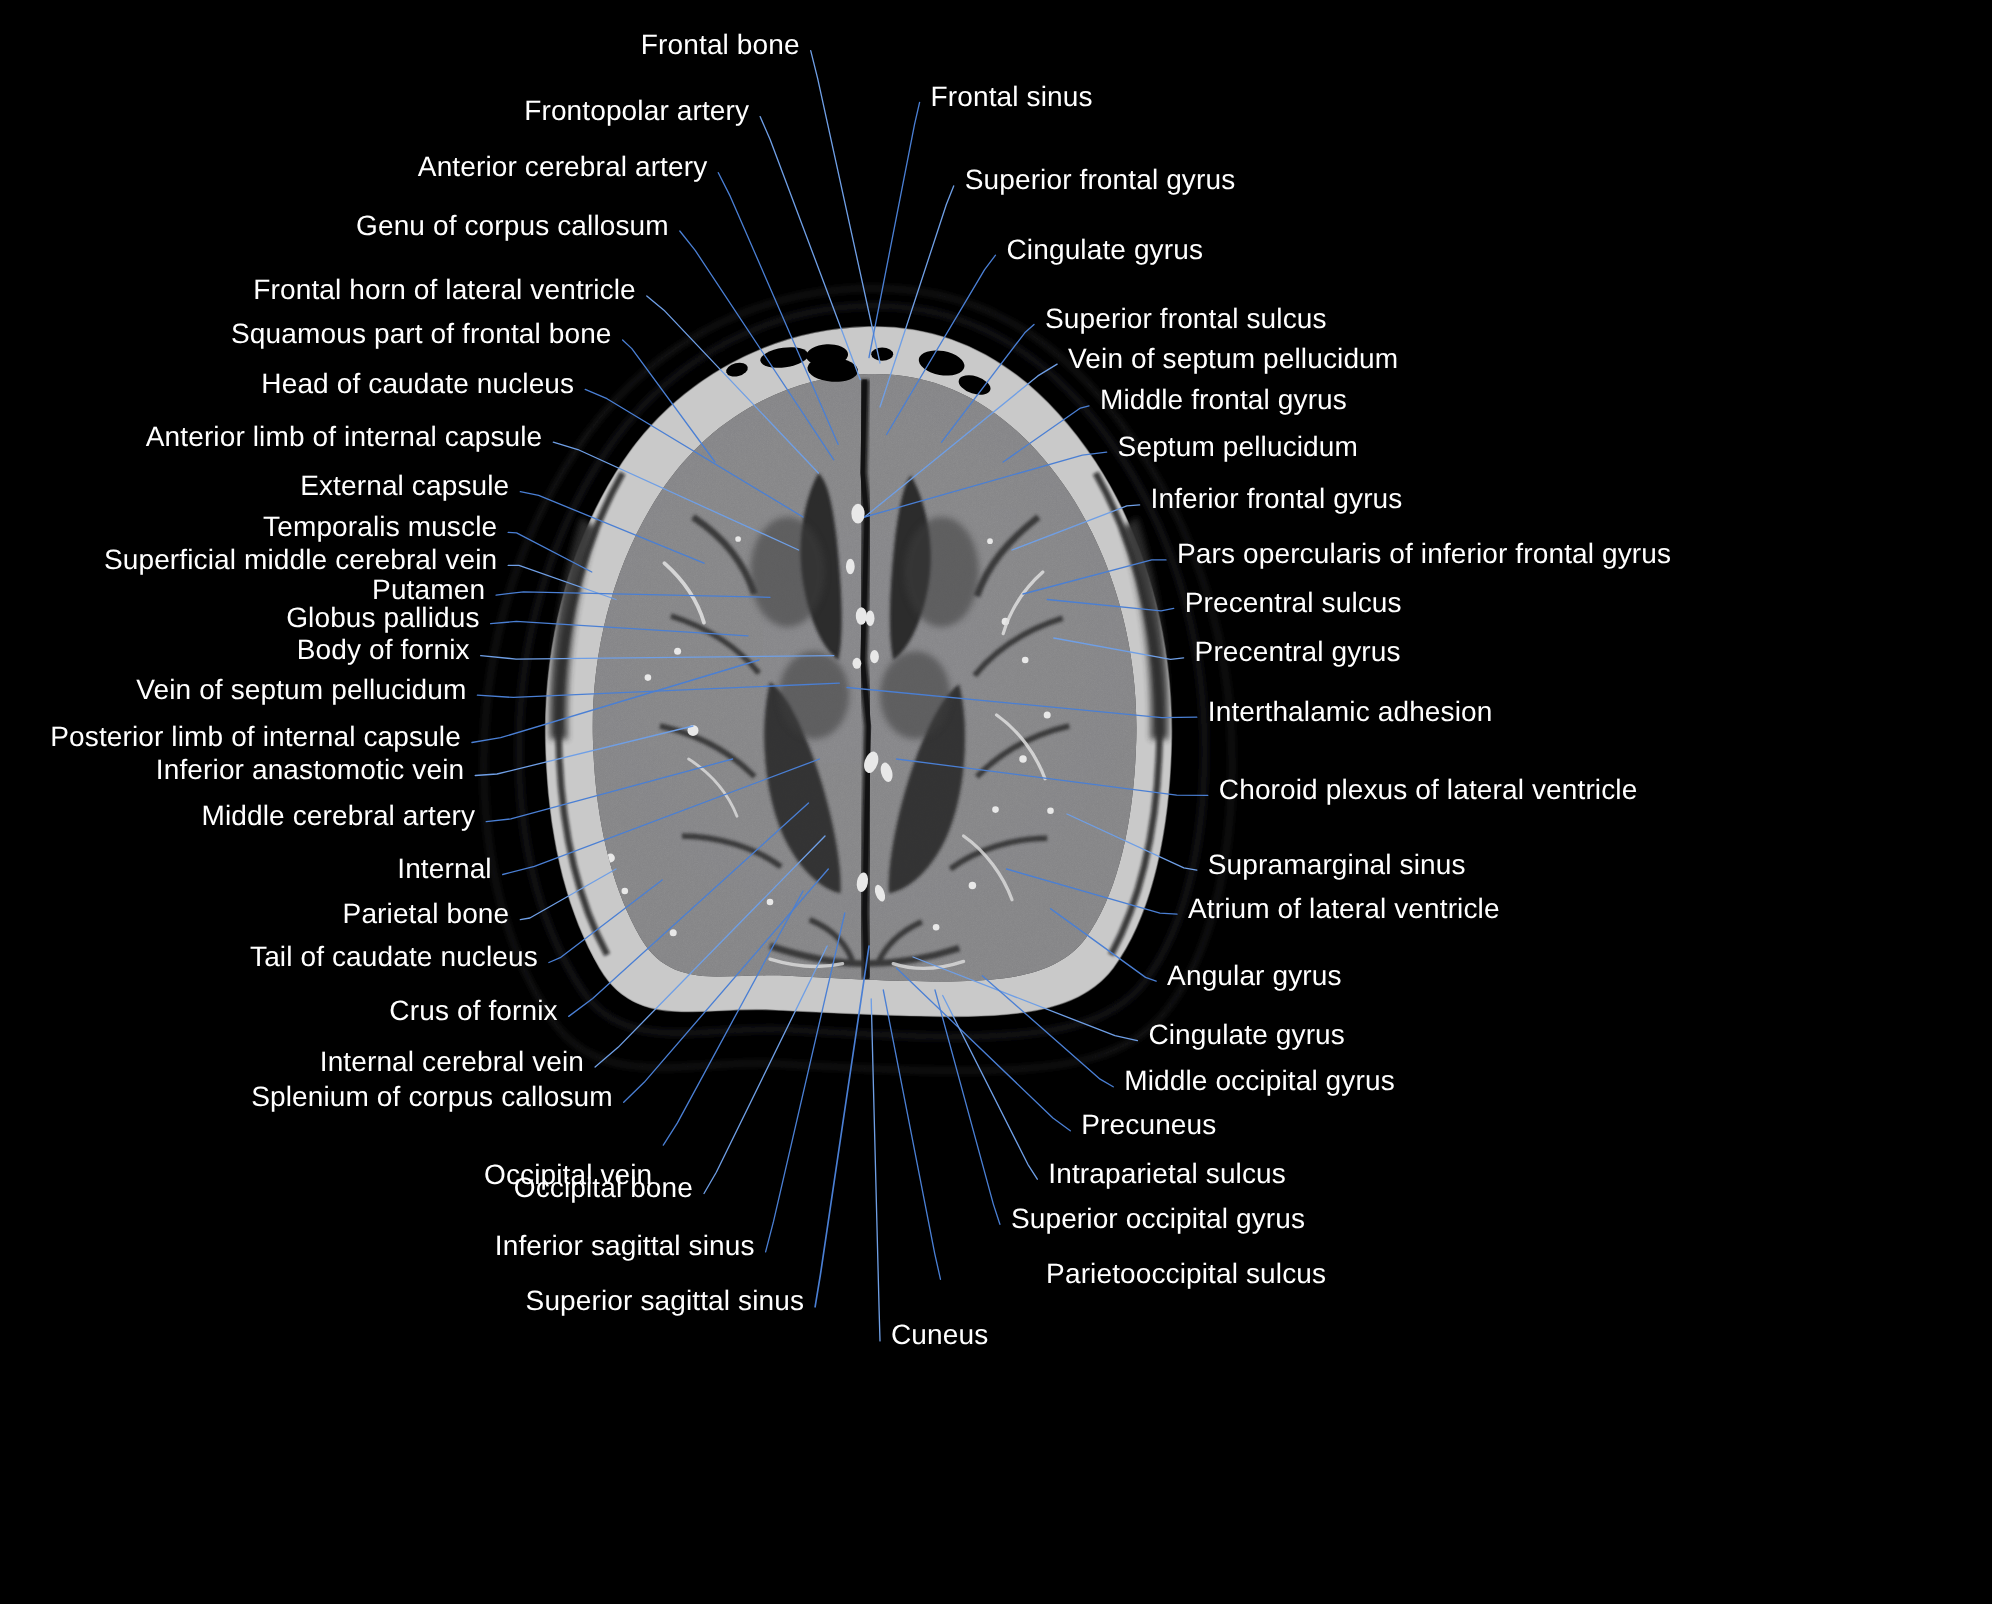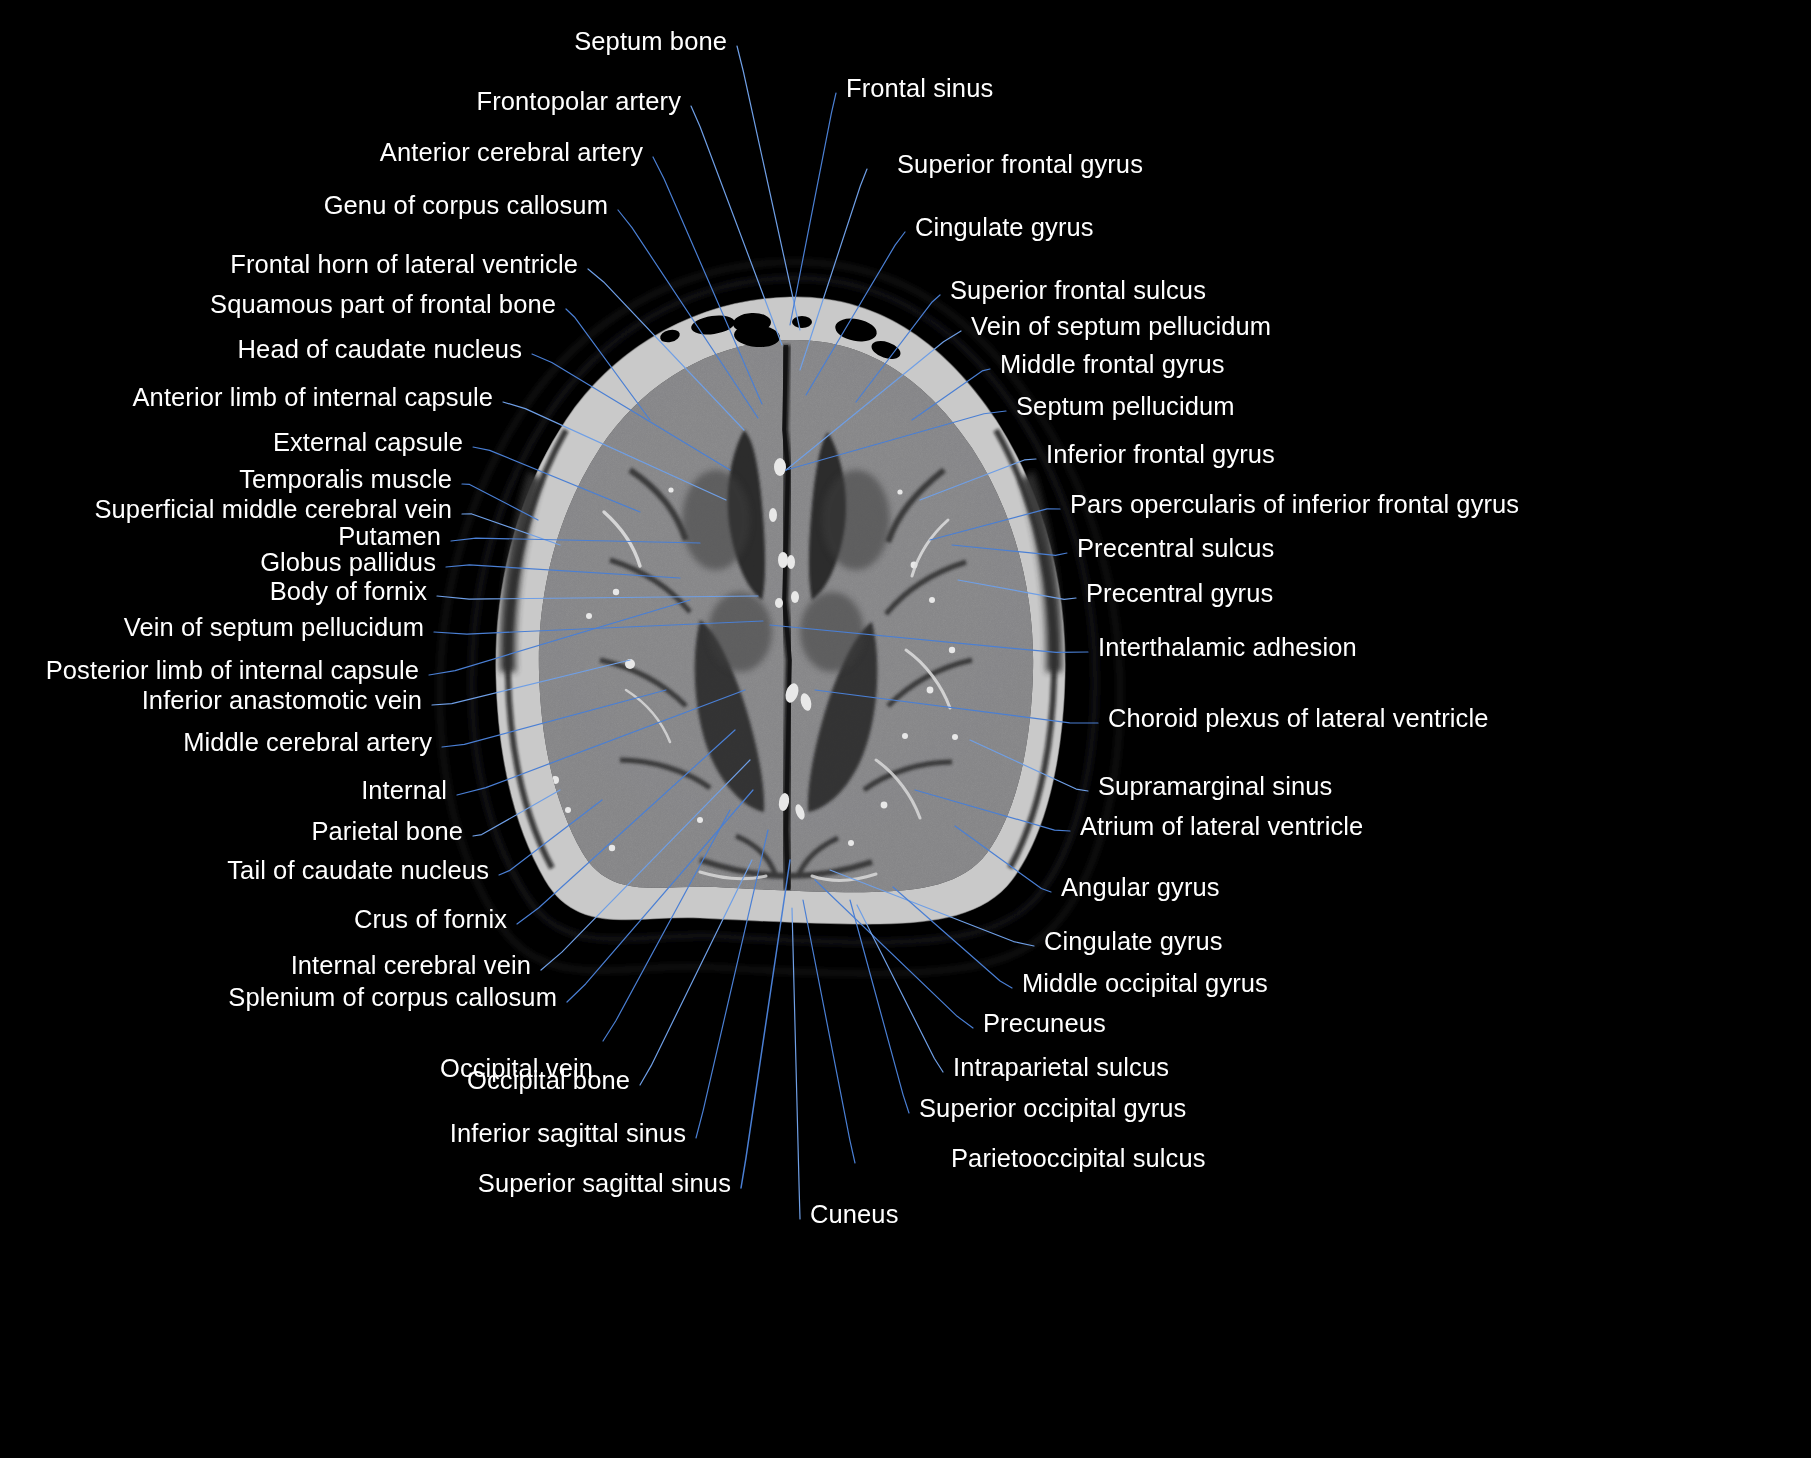--- a/index.html
+++ b/index.html
@@ -288,25 +288,25 @@
       <div class="lbl l" style="left: 489px; top: 871px;">Tail of caudate nucleus</div>
       <div class="lbl l" style="left: 507px; top: 920px;">Crus of fornix</div>
       <div class="lbl l" style="left: 531px; top: 966px;">Internal cerebral vein</div>
       <div class="lbl l" style="left: 557px; top: 998px;">Splenium of corpus callosum</div>
       <div class="lbl l" style="left: 593px; top: 1037px; margin-top: 32px;">Occipital vein</div>
       <div class="lbl l" style="left: 630px; top: 1081px;">Occipital bone</div>
       <div class="lbl l" style="left: 686px; top: 1134px;">Inferior sagittal sinus</div>
       <div class="lbl l" style="left: 731px; top: 1184px;">Superior sagittal sinus</div>
     </div>
   <div id="labels-top">
-      <div class="lbl l" style="left: 727px; top: 42px;">Septum bone</div>
+      <div class="lbl l" style="left: 727px; top: 42px;">Frontal bone</div>
       <div class="lbl r" style="left: 846px; top: 89px;">Frontal sinus</div>
     </div>
   <div id="labels-right">
-      <div class="lbl r" style="left: 877px; top: 165px; margin-left: 20px;">Superior frontal gyrus</div>
+      <div class="lbl r" style="left: 877px; top: 165px;">Superior frontal gyrus</div>
       <div class="lbl r" style="left: 915px; top: 228px;">Cingulate gyrus</div>
       <div class="lbl r" style="left: 950px; top: 291px;">Superior frontal sulcus</div>
       <div class="lbl r" style="left: 971px; top: 327px;">Vein of septum pellucidum</div>
       <div class="lbl r" style="left: 1000px; top: 365px;">Middle frontal gyrus</div>
       <div class="lbl r" style="left: 1016px; top: 407px;">Septum pellucidum</div>
       <div class="lbl r" style="left: 1046px; top: 455px;">Inferior frontal gyrus</div>
       <div class="lbl r" style="left: 1070px; top: 505px;">Pars opercularis of inferior frontal gyrus</div>
       <div class="lbl r" style="left: 1077px; top: 549px;">Precentral sulcus</div>
       <div class="lbl r" style="left: 1086px; top: 594px;">Precentral gyrus</div>
       <div class="lbl r" style="left: 1098px; top: 648px;">Interthalamic adhesion</div>

